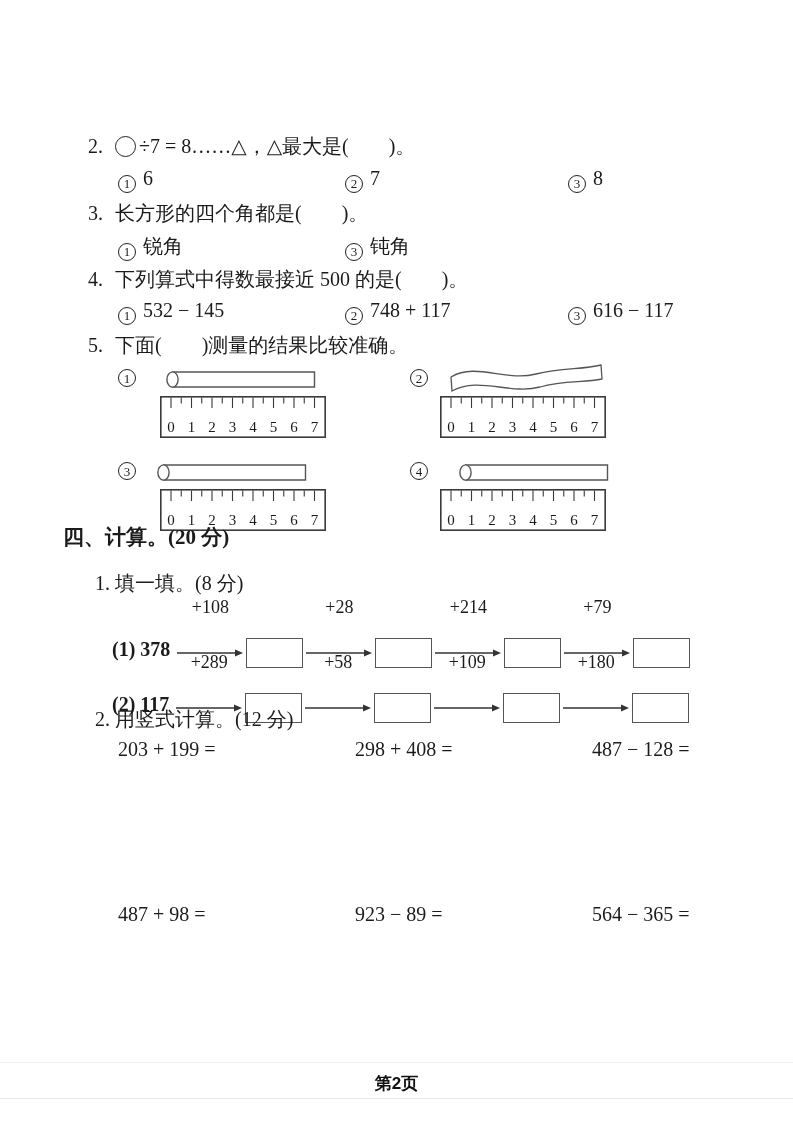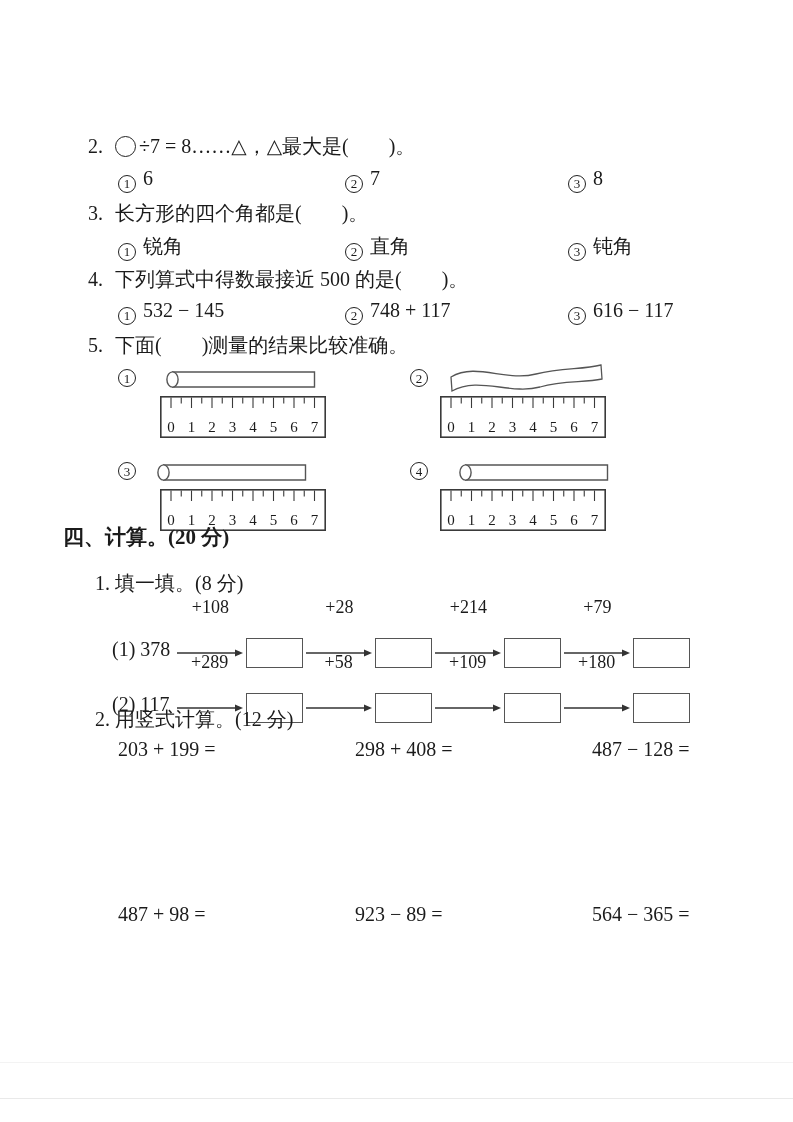--- a/index.html
+++ b/index.html
@@ -20,21 +20,21 @@
     display:inline-block;width:21px;height:21px;border:1.6px solid #222;border-radius:50%;
     vertical-align:-4px;margin-right:3px;box-sizing:border-box;
   }
   .figure{position:absolute;width:240px;height:92px;}
   .figure .marker{position:absolute;left:6px;top:6px;}
   .ruler-svg{position:absolute;top:33px;}
   .rod-svg,.ribbon-svg{position:absolute;}
   .section-title{position:absolute;left:63px;font-size:21px;font-weight:bold;white-space:nowrap;}
   .sub-title{position:absolute;left:95px;font-size:20px;white-space:nowrap;}
   .chain{position:absolute;left:112px;display:flex;align-items:flex-end;white-space:nowrap;}
-  .chain-start{font-size:20px;margin-bottom:7px;margin-right:4px;}
+  .chain-start{font-size:20px;margin-bottom:7px;margin-right:4px;font-weight:bold;}
   .chain-step{display:inline-flex;flex-direction:column;align-items:center;width:72px;margin-bottom:10px;gap:28px;}
   .step-label{font-size:18px;line-height:1.1;margin-bottom:2px;}
   .chain-box{width:57px;height:30px;border:1.3px solid #555;background:#fff;box-sizing:border-box;}
   .expr-row{position:absolute;left:118px;width:620px;display:grid;grid-template-columns:237px 237px 1fr;font-size:20px;}
   .hairline{position:absolute;left:0;width:793px;height:1px;}
   .footer-label{position:absolute;left:0;width:793px;text-align:center;font-family:"Liberation Sans","DejaVu Sans",sans-serif;font-weight:bold;font-size:17px;color:#111;}
 </style>
 </head>
 <body>
 
@@ -47,21 +47,20 @@
     <span class="opt"><span class="circled">1</span><span>6</span></span>
     <span class="opt"><span class="circled">2</span><span>7</span></span>
     <span class="opt"><span class="circled">3</span><span>8</span></span>
   </div>
 
   <div class="q-line" style="top:200px">
     <span class="q-num">3.</span><span>长方形的四个角都是(&nbsp;&nbsp;&nbsp;&nbsp;&nbsp;&nbsp;&nbsp;&nbsp;)。</span>
   </div>
   <div class="opts-row" style="top:233px">
     <span class="opt"><span class="circled">1</span><span>锐角</span></span>
-    <span class="opt"><span class="circled">2</span><span>直角</span></span>
     <span class="opt"><span class="circled">3</span><span>钝角</span></span>
   </div>
 
   <div class="q-line" style="top:266px">
     <span class="q-num">4.</span><span>下列算式中得数最接近 500 的是(&nbsp;&nbsp;&nbsp;&nbsp;&nbsp;&nbsp;&nbsp;&nbsp;)。</span>
   </div>
   <div class="opts-row" style="top:299px">
     <span class="opt"><span class="circled">1</span><span>532 − 145</span></span>
     <span class="opt"><span class="circled">2</span><span>748 + 117</span></span>
     <span class="opt"><span class="circled">3</span><span>616 − 117</span></span>
@@ -231,15 +230,16 @@
     <span>298 + 408 =</span>
     <span>487 − 128 =</span>
   </div>
   <div class="expr-row" style="top:903px">
     <span>487 + 98 =</span>
     <span>923 − 89 =</span>
     <span>564 − 365 =</span>
   </div>
 
   <div class="hairline" style="top:1062px;background:#f3f3f3"></div>
+  <div class="footer-label" style="top:1072px">第2页</div>
   <div class="hairline" style="top:1098px;background:#e9e9e9"></div>
 
 </div>
 
 </body></html>

